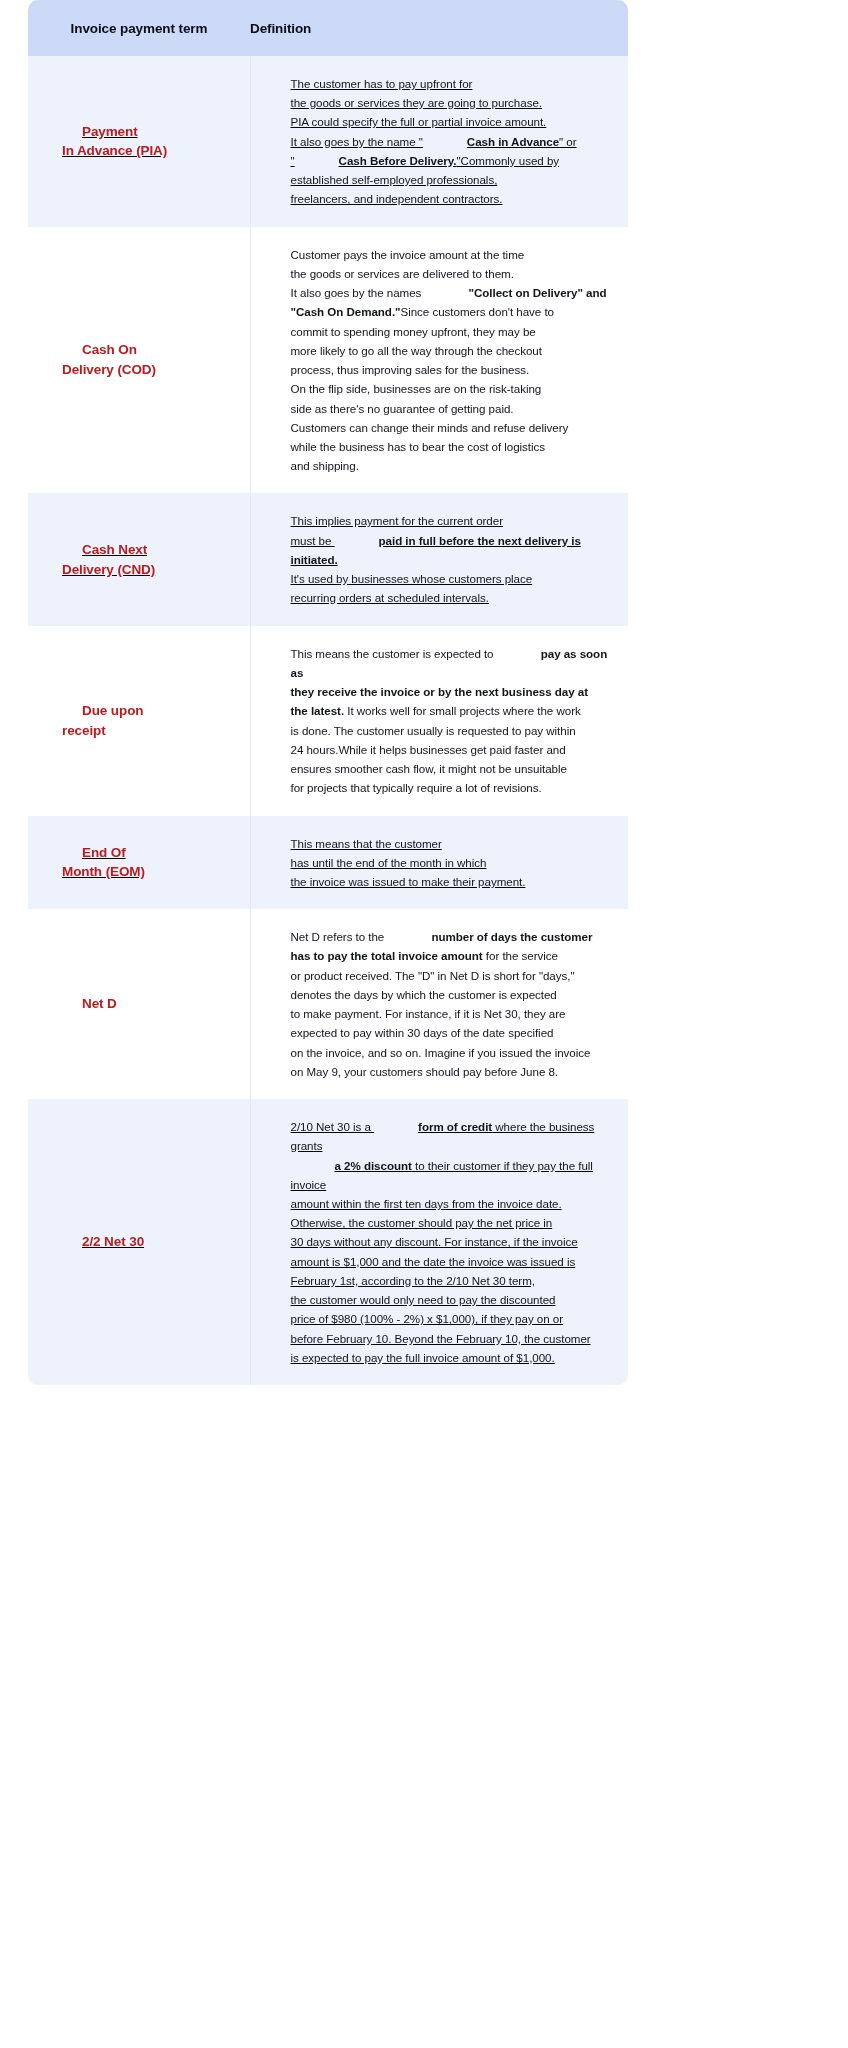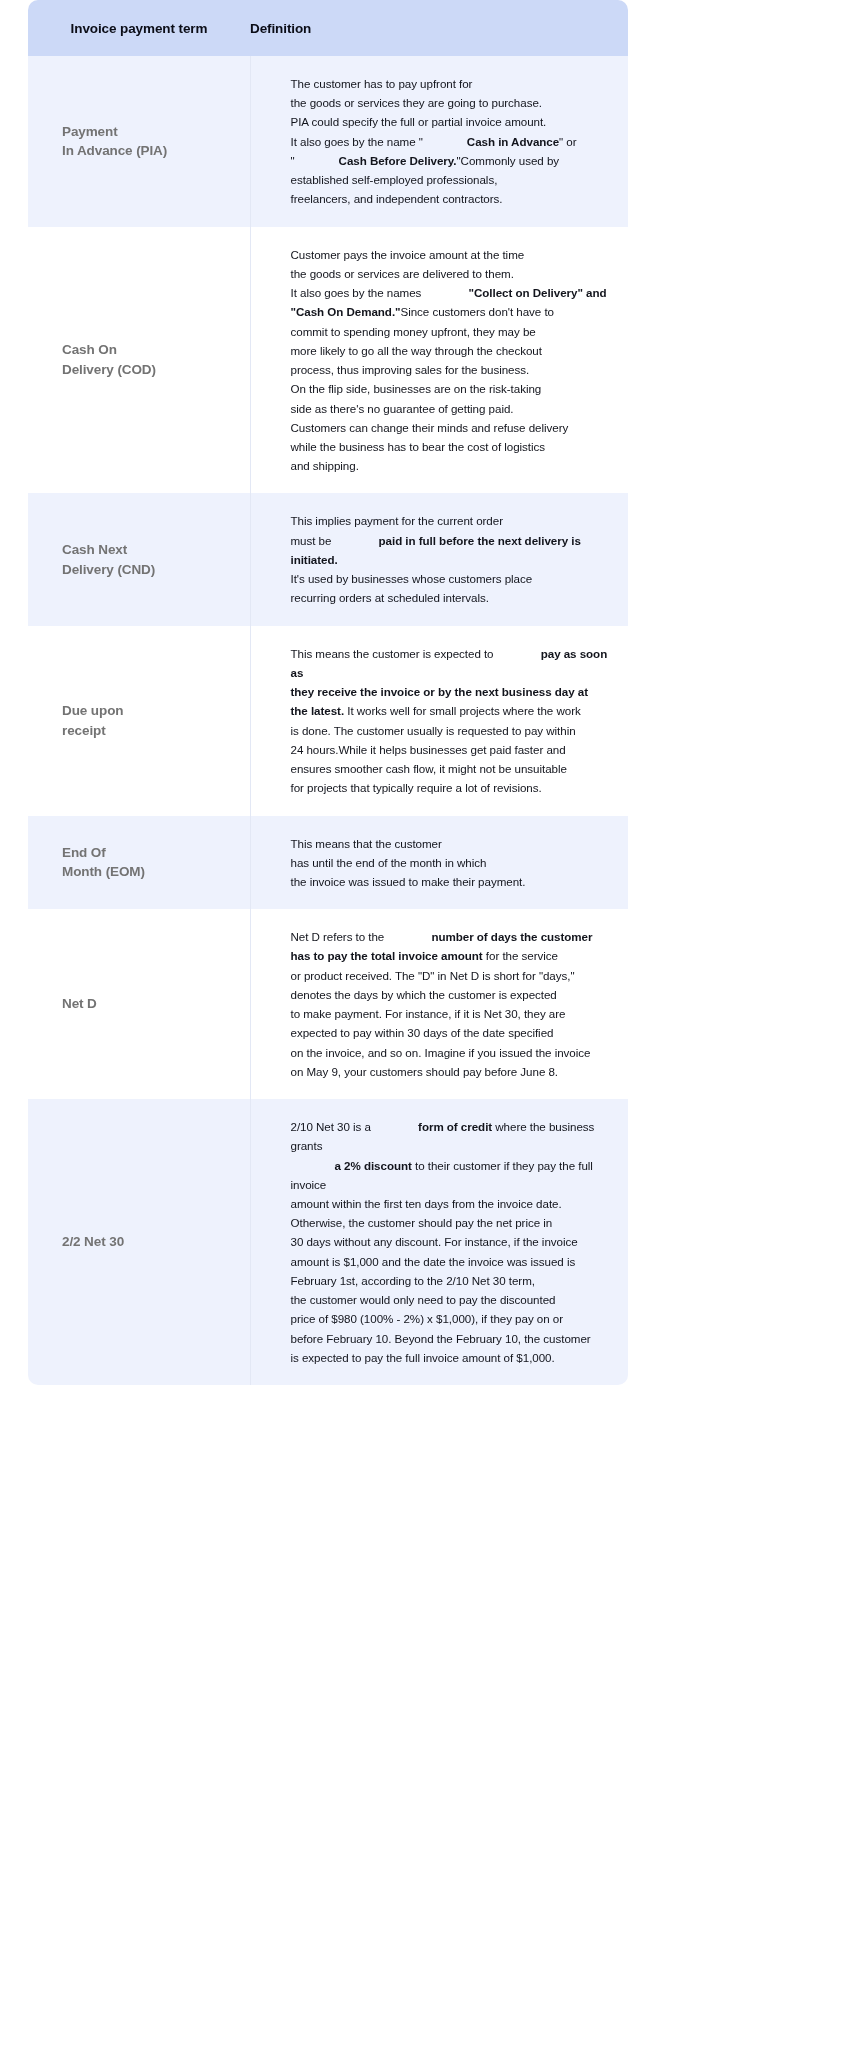--- a/index.html
+++ b/index.html
@@ -58,41 +58,42 @@
     color: #0b0d17;
     letter-spacing: -0.1px;
     display: block;
   }
   
   tbody tr td {
     padding: 0;
     vertical-align: middle;
     border: none;
   }
-  tbody tr.tint td { background: #eef2fd; }
+  tbody tr.tint td { background: #eef2fd; text-decoration: underline; }
   tbody tr.plain td { background: #ffffff; }
 
   td.term-cell {
     width: 222px;
     padding: 18px 20px 18px 34px;
     vertical-align: middle;
   }
   td.def-cell {
     width: 378px;
     padding: 18px 18px 18px 40px;
     vertical-align: middle;
     border-left: 1px solid #e3e8f5;
   }
   .term-label {
     font-size: 13.5px;
     font-weight: 700;
-    color: #737373;
+    color: #b91c1c;
     line-height: 1.45;
     letter-spacing: -0.1px;
     white-space: pre-line;
+    margin-left: 20px;
   }
   .def-text {
     font-size: 11.6px;
     font-weight: 400;
     color: #12141c;
     line-height: 1.66;
     letter-spacing: -0.05px;
     white-space: pre-line;
   }
   .def-text b { font-weight: 700; padding-left: 44px; }

